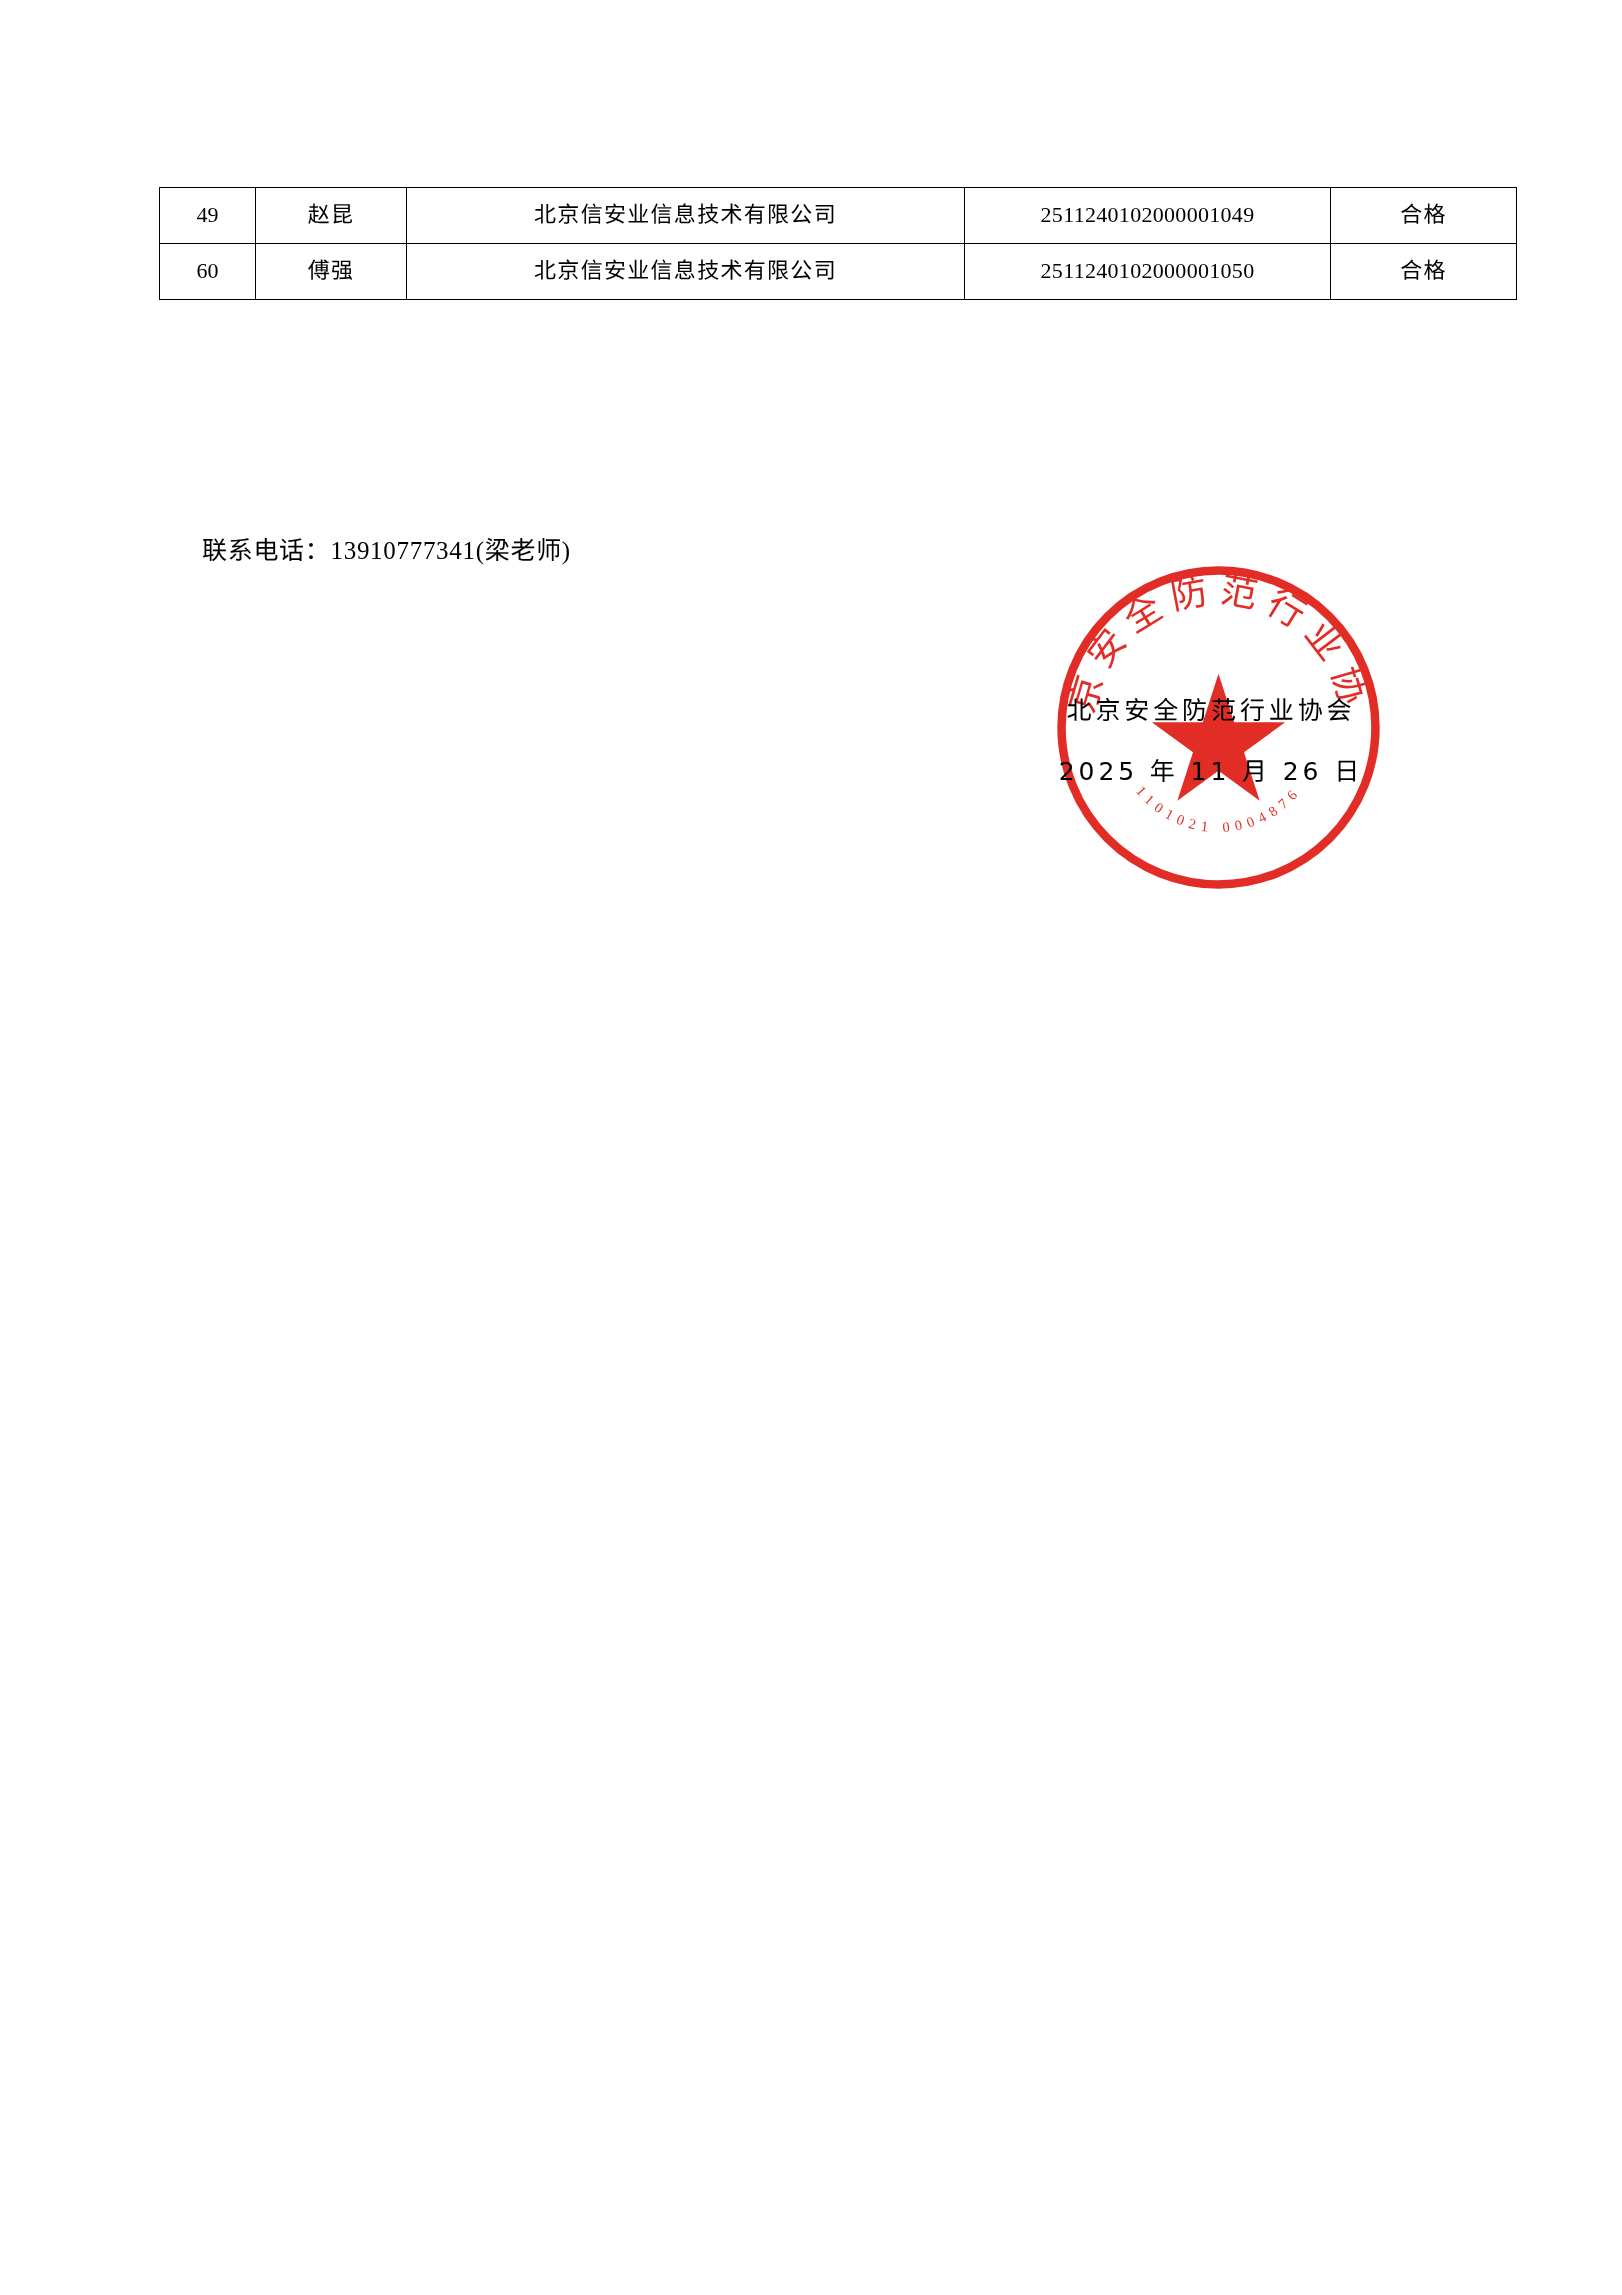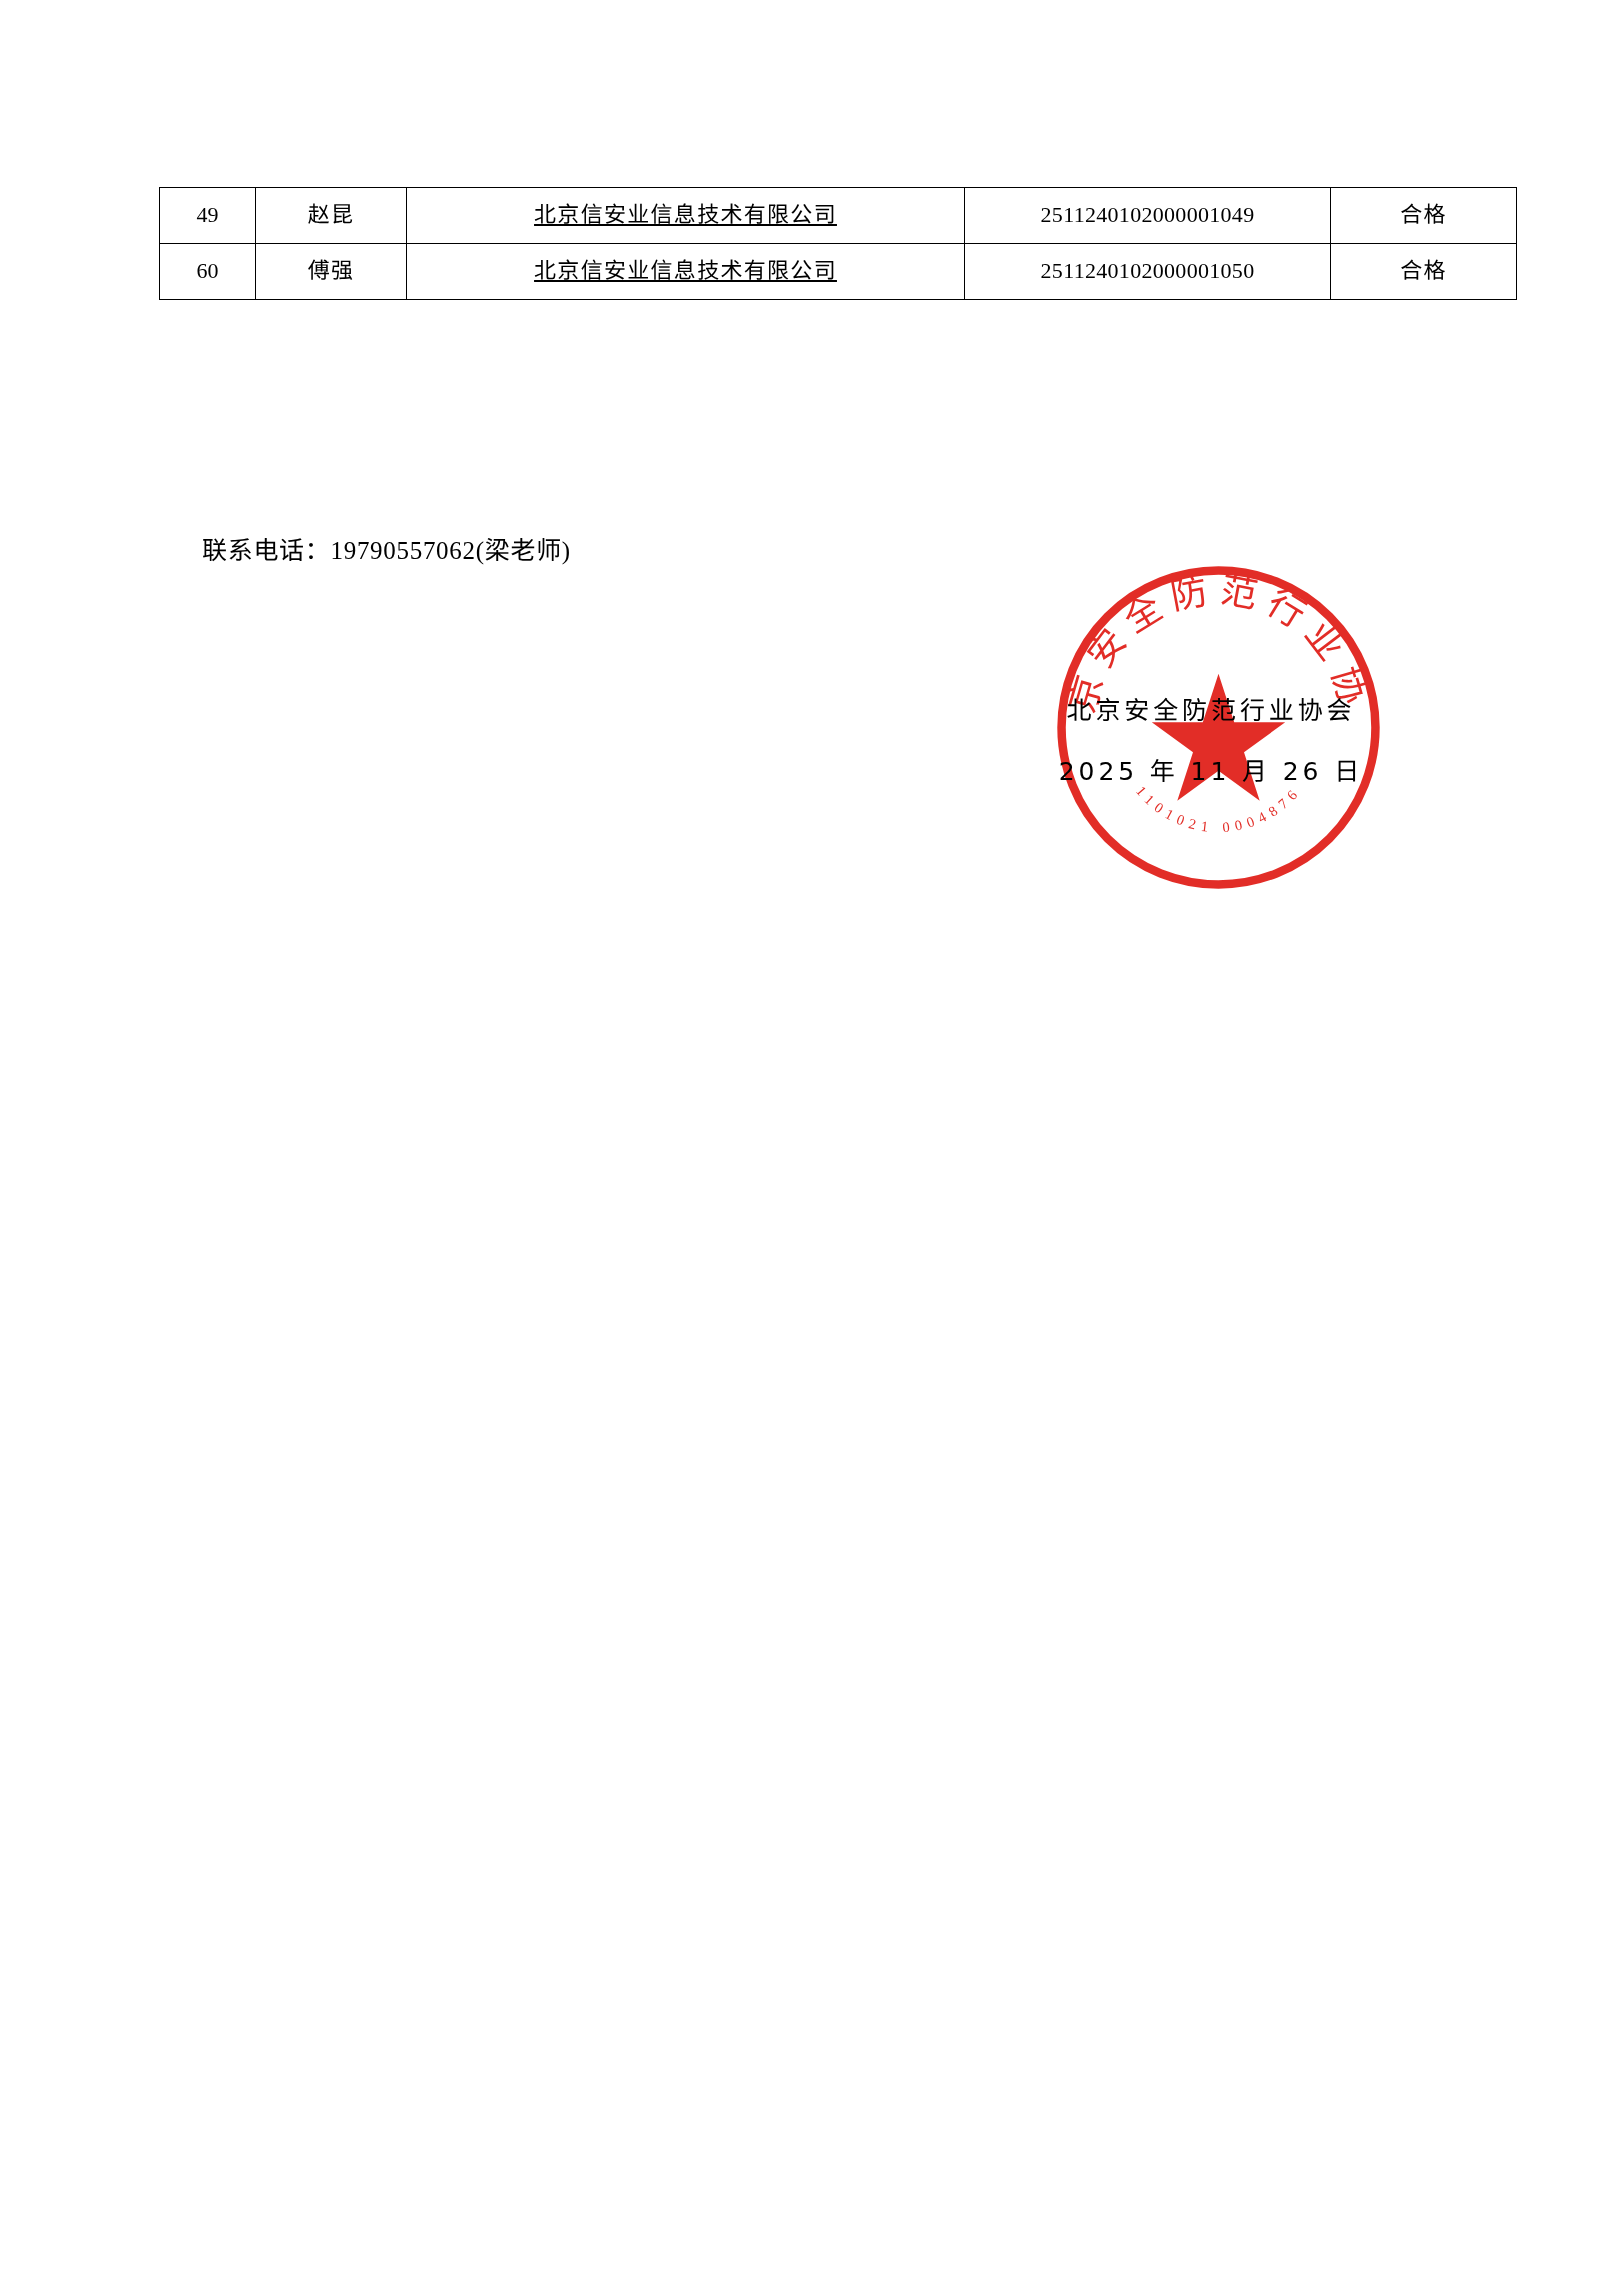--- a/index.html
+++ b/index.html
@@ -45,21 +45,21 @@
     vertical-align: middle;
     font-size: 22px;
     line-height: 1.2;
     font-family: "Liberation Serif", "DejaVu Serif", serif;
     padding: 0 3.9px;
     box-sizing: border-box;
   }
 
   td.col-seq    { width: 96px; }
   td.col-name   { width: 151px; font-family: "DejaVu Sans", "Liberation Sans", sans-serif; font-size: 21px; letter-spacing: 1.3px; }
-  td.col-unit   { width: 558px; font-family: "DejaVu Sans", "Liberation Sans", sans-serif; font-size: 21px; letter-spacing: 1.3px; text-decoration: underline; }
+  td.col-unit   { width: 558px; font-family: "DejaVu Sans", "Liberation Sans", sans-serif; font-size: 21px; letter-spacing: 1.3px; }
   td.col-number { width: 366px; font-size: 22px; letter-spacing: 0.3px; }
   td.col-result { width: 186px; font-family: "DejaVu Sans", "Liberation Sans", sans-serif; font-size: 21px; letter-spacing: 1.3px; }
 
   
   .contact {
     position: absolute;
     left: 202px;
     top: 530px;
     font-size: 25px;
     letter-spacing: 0.7px;
@@ -125,21 +125,21 @@
           <td class="col-seq">60</td>
           <td class="col-name">傅强</td>
           <td class="col-unit">北京信安业信息技术有限公司</td>
           <td class="col-number">2511240102000001050</td>
           <td class="col-result">合格</td>
         </tr>
       </tbody>
     </table>
   </div>
 
-  <div class="contact"><span>联系电话：</span><span class="phone">19790557062(梁老师)</span></div>
+  <div class="contact"><span>联系电话：</span><span class="phone">13910777341(梁老师)</span></div>
 
   <div class="sign-block">
     <div class="sign-org">北京安全防范行业协会</div>
     <div class="sign-date">2025 年 11 月 26 日</div>
   </div>
 
   <div class="seal">
     <svg width="327" height="327" viewBox="0 0 500 500" xmlns="http://www.w3.org/2000/svg">
       <defs>
         <path id="sealArcTop" d="M 60,250 A 190,190 0 0 1 440,250" fill="none"></path>

